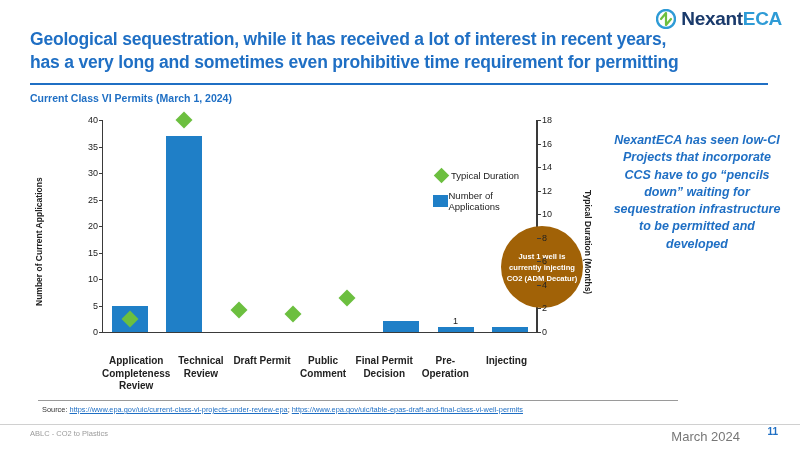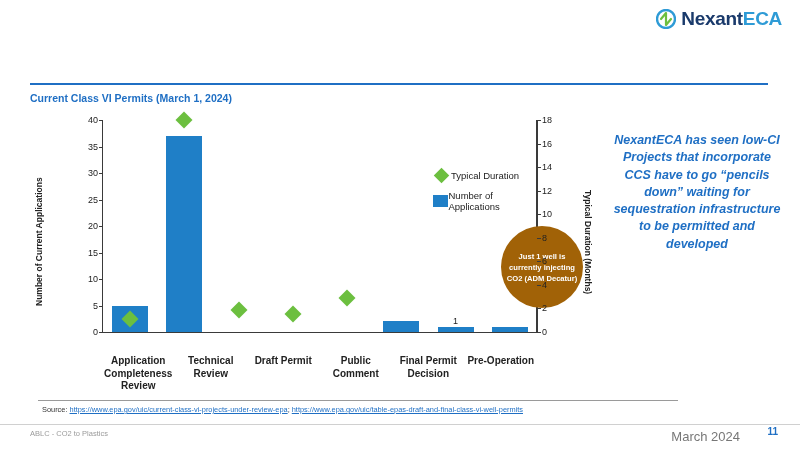--- a/index.html
+++ b/index.html
@@ -322,20 +322,24 @@
   <div class="logo">
     <span class="logo-mark">
       <svg width="20" height="20" viewBox="0 0 20 20">
         <circle cx="10" cy="10" r="9" fill="none" stroke="#2e9bd6" stroke-width="2.4"></circle>
         <path d="M5 10 L10 4 L10 16 L15 10" fill="none" stroke="#6cbf3f" stroke-width="2.2" stroke-linejoin="round" stroke-linecap="round"></path>
       </svg>
     </span>
     <span class="logo-text"><span>Nexant</span><span class="eca">ECA</span></span>
   </div>
 
+  <div class="title">
+    <div>Geological sequestration, while it has received a lot of interest in recent years,</div>
+    <div>has a very long and sometimes even prohibitive time requirement for permitting</div>
+  </div>
   <div class="title-underline"></div>
 
   <div class="chart-heading">Current Class VI Permits (March 1, 2024)</div>
 
   <div class="chart-box">
     <div class="y-label-left">Number of Current Applications</div>
     <div class="y-label-right">Typical  Duration (Months)</div>
 
     <div class="plot" id="plot">
       <div class="plot-right-axis"></div>
@@ -424,20 +428,21 @@
         <div class="tick-mark-r" style="top: 0%;"></div>
       </div>
 
     <div class="xlabels" id="xlabels">
         <div class="xlabel">Application Completeness Review</div>
         <div class="xlabel">Technical Review</div>
         <div class="xlabel">Draft Permit</div>
         <div class="xlabel">Public Comment</div>
         <div class="xlabel">Final Permit Decision</div>
         <div class="xlabel">Pre-Operation</div>
+        <div class="xlabel">Injecting</div>
       </div>
   </div>
 
   <div class="pullquote">NexantECA has seen low-CI Projects that incorporate CCS have to go “pencils down” waiting for sequestration infrastructure to be permitted and developed</div>
 
   <div class="source-line"></div>
   <div class="source"><span>Source: </span><a href="#">https://www.epa.gov/uic/current-class-vi-projects-under-review-epa</a><span>; </span><a href="#">https://www.epa.gov/uic/table-epas-draft-and-final-class-vi-well-permits</a></div>
 
   <div class="footer-line"></div>
   <div class="footer-left">ABLC - CO2 to Plastics</div>

